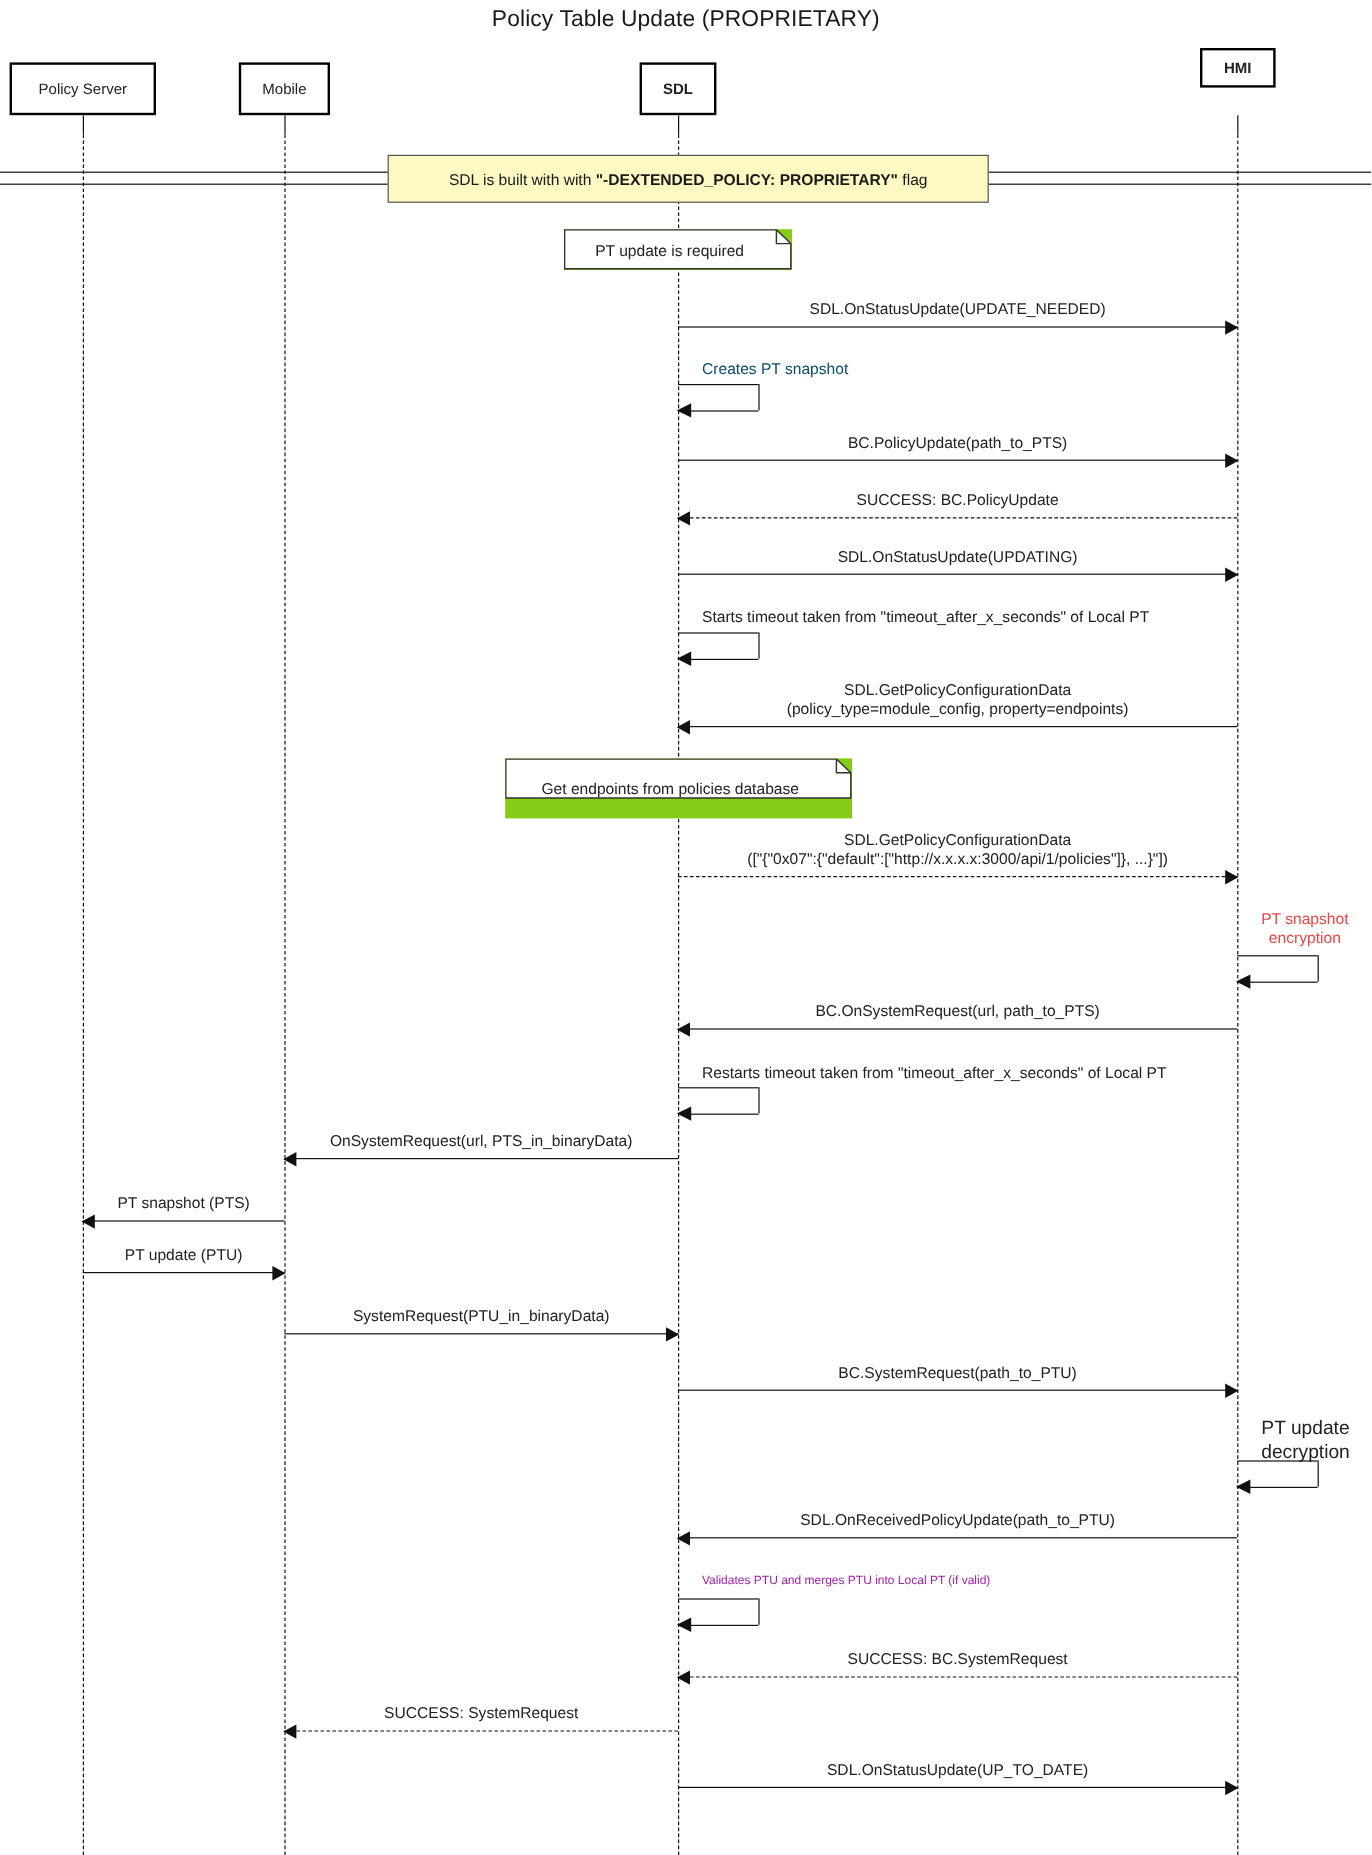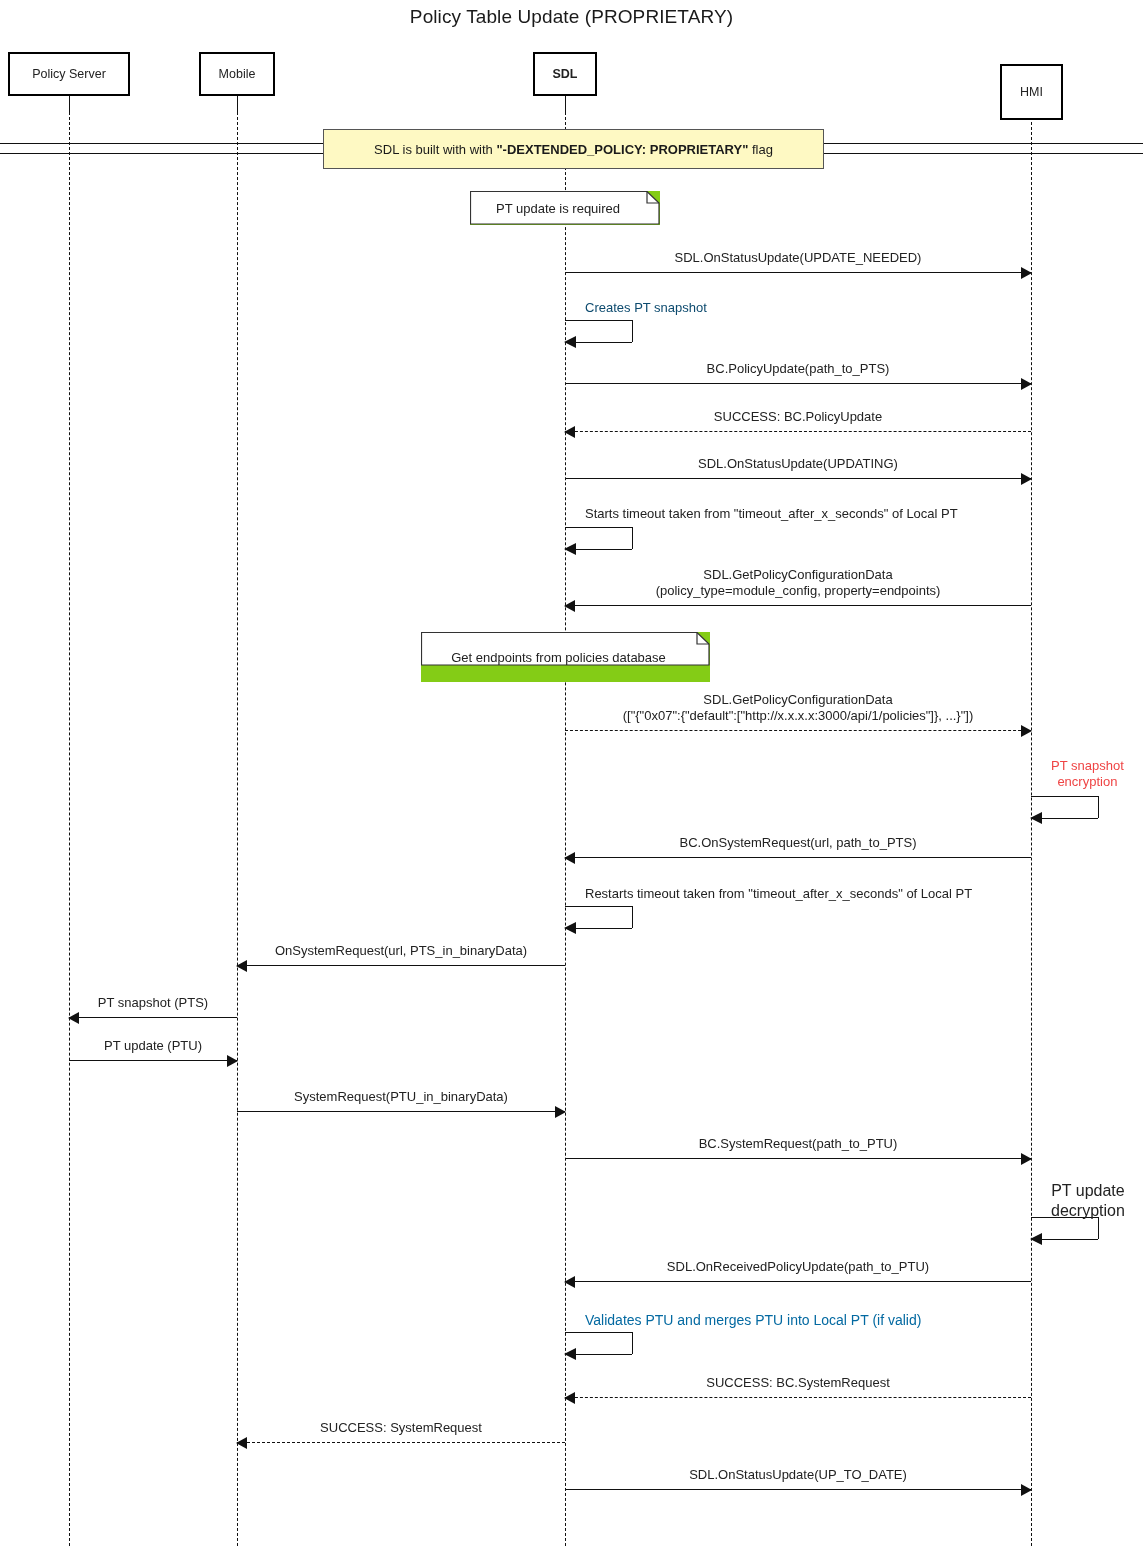--- a/index.html
+++ b/index.html
@@ -344,26 +344,26 @@
   <div id="layer-participants">
       <div class="participant" style="left: 8px; top: 52px; width: 122px; height: 44px;">
         <span>Policy Server</span>
       </div>
       <div class="participant" style="left: 199px; top: 52px; width: 76px; height: 44px;">
         <span>Mobile</span>
       </div>
       <div class="participant" style="left: 533px; top: 52px; width: 64px; height: 44px; font-weight: bold;">
         <span>SDL</span>
       </div>
-      <div class="participant" style="left: 1000px; top: 64px; width: 63px; height: 56px;">
+      <div class="participant" style="left: 1000px; top: 40px; width: 63px; height: 33px; font-weight: bold;">
         <span>HMI</span>
       </div>
     </div>
 
 <div class="self-label" style="position: absolute; left: 585px; top: 300px; font-size: 13px; color: #0c4a6e; white-space: pre; line-height: 1.25; z-index: 5;">Creates PT snapshot</div>
     <div class="self-label" style="position: absolute; left: 585px; top: 506px; font-size: 13px; color: rgb(34, 34, 34); white-space: pre; line-height: 1.25; z-index: 5;">Starts timeout taken from "timeout_after_x_seconds" of Local PT</div>
     <div class="self-label" style="position: absolute; left: 1051px; top: 758px; font-size: 13px; color: #ef4444; white-space: pre; line-height: 1.25; z-index: 5; text-align: center;">PT snapshot
 encryption</div>
     <div class="self-label" style="position: absolute; left: 585px; top: 886px; font-size: 13px; color: rgb(34, 34, 34); white-space: pre; line-height: 1.25; z-index: 5;">Restarts timeout taken from "timeout_after_x_seconds" of Local PT</div>
     <div class="self-label" style="position: absolute; left: 1051px; top: 1181px; font-size: 16px; color: rgb(34, 34, 34); white-space: pre; line-height: 1.25; z-index: 5; text-align: center;">PT update
 decryption</div>
-    <div class="self-label" style="position: absolute; left: 585px; top: 1312px; font-size: 14px; color: #0369a1; white-space: pre; line-height: 1.25; z-index: 5;">Validates PTU and merges PTU into Local PT (if valid)</div>
+    <div class="self-label" style="position: absolute; left: 585px; top: 1312px; font-size: 10px; color: #a21caf; white-space: pre; line-height: 1.25; z-index: 5;">Validates PTU and merges PTU into Local PT (if valid)</div>
   </div>
 
 </body></html>

